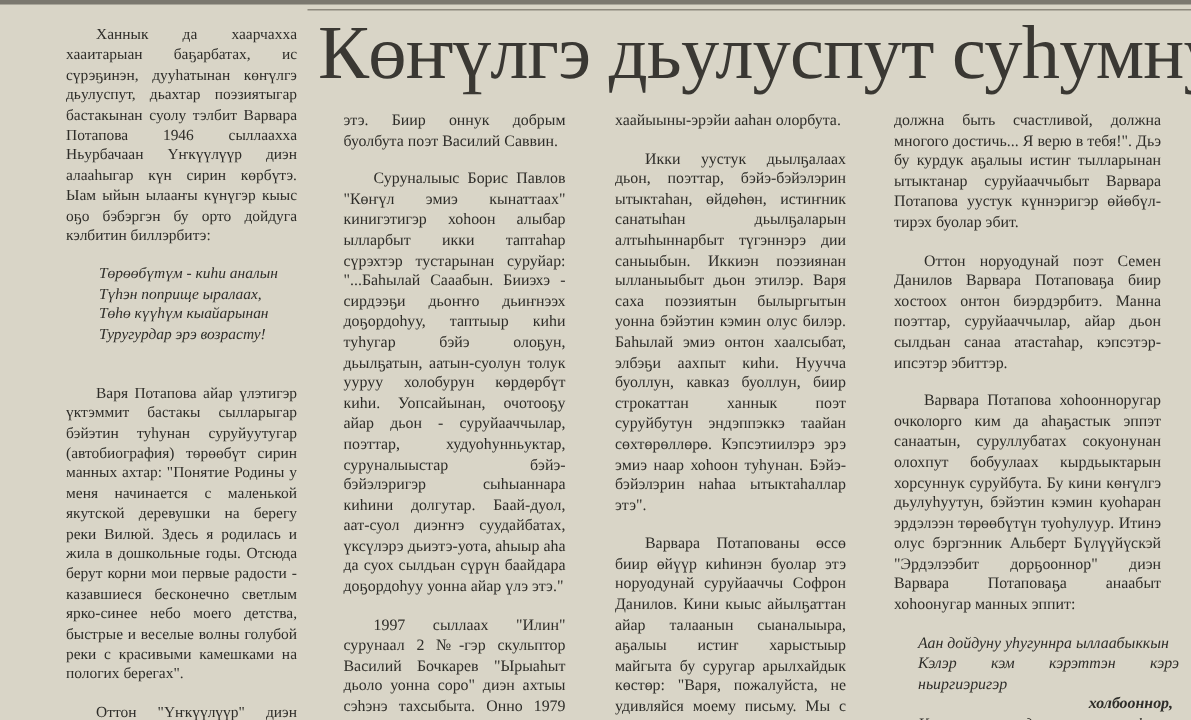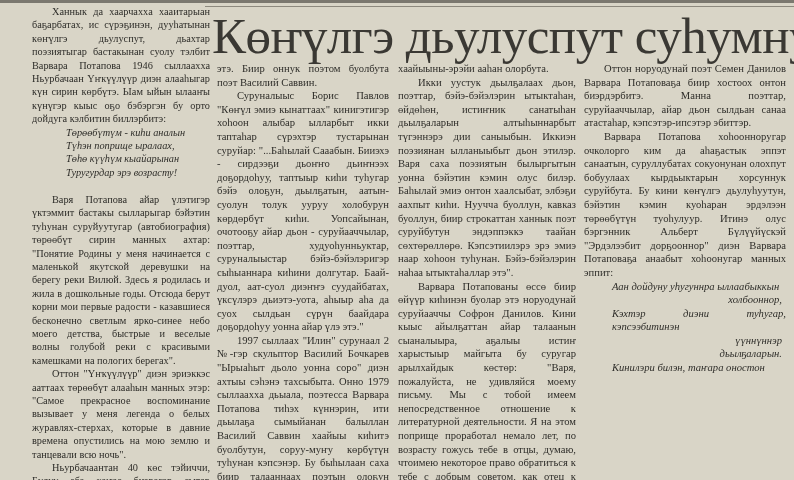--- a/index.html
+++ b/index.html
@@ -23,33 +23,33 @@
     font-family:"Liberation Serif", serif;
     font-size:51px; line-height:52px; letter-spacing:-0.5px;
     color:#3a3833; white-space:nowrap;
   }
   .col {
     position:absolute;
     font-size:10.6px; line-height:13.6px;
     text-align:justify;
     color:#2e2d29;
   }
-  .col p { margin:0; text-indent:20px; }
+  .col p { margin:12px; text-indent:20px; }
   .col p.noindent { text-indent:0; }
   .col .gap { height:13.6px; }
   .col1 { left:62px; top:6px; width:146px; }
   .col2 { left:217px; top:62px; width:172px; }
   .col3 { left:398px; top:62px; width:178px; }
   .col4 { left:584px; top:62px; width:202px; }
   .col1 { left:58px; top:5px; width:180px; font-size:10.3px; line-height:13.4px; }
   .col1 { left:32px; width:178px; }
   .poem { font-style:italic; margin:0; }
   .poem .ln { display:block; padding-left:34px; }
   .poem4 .ln { display:block; padding-left:28px;font-style:italic; }
-  .poem4 .rt { display:block; text-align:right; padding-right:4px; }
+  .poem4 .rt { display:block; text-align:right; padding-right:4px;font-weight:bold; }
 </style>
 </head>
 <body>
 
 <div class="top-rule"></div>
 <div class="top-rule2"></div>
 
 <div class="headline">Көҥүлгэ дьулуспут суһумнуур сулус</div>
 
 <div class="col col1">
@@ -61,37 +61,39 @@
     <span class="ln">Туругурдар эрэ возрасту!</span>
   </div>
   <div class="gap"></div>
   <p>Варя Потапова айар үлэтигэр үктэммит бастакы сылларыгар бэйэтин туһунан суруйуутугар (автобиография) төрөөбүт сирин манных ахтар: "Понятие Родины у меня начинается с маленькой якутской деревушки на берегу реки Вилюй. Здесь я родилась и жила в дошкольные годы. Отсюда берут корни мои первые радости - казавшиеся бесконечно светлым ярко-синее небо моего детства, быстрые и веселые волны голубой реки с красивыми камешками на пологих берегах".</p>
   <p>Оттон "Үҥкүүлүүр" диэн эриэккэс ааттаах төрөөбүт алааһын манных этэр: "Самое прекрасное воспоминание вызывает у меня легенда о белых журавлях-стерхах, которые в давние времена опустились на мою землю и танцевали всю ночь".</p>
   <p>Ньурбачаантан 40 көс тэйиччи, Бүлүү эбэ хаҥас биэрэгэр сытар Үҥкүүлүүр алаас олус кэрэ айылҕалаах сир. Варвара Потапова оҕо сааһыгар Үҥкүүлүүрүн көй салгынынан тыынан, сибэккилээх хонуутунан дуоһуйа сүүрэн, төрөөбүт алааһыгар көҥүл тыынын толору эҕирийэн, хоһооннорo көҥүл тыыннаммыттара буолаарай?</p>
 
 </div>
 
 <div class="col col2">
-  <p class="noindent">этэ. Биир оннук поэтом буолбута поэт Василий Саввин.</p>
+  <p class="noindent">этэ. Биир оннук добрым буолбута поэт Василий Саввин.</p>
   <p>Суруналыыс Борис Павлов "Көҥүл эмиэ кынаттаах" кинигэтигэр хоһоон алыбар ылларбыт икки таптаһар сүрэхтэр тустарынан суруйар: "...Баһылай Сааабын. Бииэхэ - сирдээҕи дьоҥҥо дьиҥнээх доҕордоһуу, таптыыр киһи туһугар бэйэ олоҕун, дьылҕатын, аатын-суолун толук уурyy холобурун көрдөрбүт киһи. Уопсайынан, очотооҕу айар дьон - суруйааччылар, поэттар, худуоһунньуктар, суруналыыстар бэйэ-бэйэлэригэр сыһыаннара киһини долгутар. Баай-дуол, аат-суол диэҥҥэ суудайбатах, үксүлэрэ дьиэтэ-уота, аһыыр аһа да суох сылдьан сүрүн баайдара доҕордоһуу уонна айар үлэ этэ."</p>
   <p>1997 сыллаах "Илин" сурунаал 2 №-гэр скульптор Василий Бочкарев "Ырыаһыт дьоло уонна соро" диэн ахтыы сэһэнэ тахсыбыта. Онно 1979 сыллаахха дьыала, поэтесса Варвара Потапова тиһэх күннэрин, ити дьылаҕа сымыйанан балыллан Василий Саввин хаайыы киһитэ буолбутун, соруу-муҥу көрбүтүн туһунан кэпсэнэр. Бу быһылаан саха биир талааннаах поэтын олоҕун алдьаппыта. Ол эрээри киһи быһыытынан саамай үрдээн көстүбүт эмиэ кини - Василий Саввин.</p>
 
 </div>
 
 <div class="col col3">
   <p class="noindent">хаайыыны-эрэйи ааһан олорбута.</p>
   <p>Икки уустук дьылҕалаах дьон, поэттар, бэйэ-бэйэлэрин ытыктаһан, өйдөһөн, истиҥник санатыһан дьылҕаларын алтыһыннарбыт түгэннэрэ дии саныыбын. Иккиэн поэзиянан ылланыыбыт дьон этилэр. Варя саха поэзиятын былыргытын уонна бэйэтин кэмин олус билэр. Баһылай эмиэ онтон хаалсыбат, элбэҕи аахпыт киһи. Нууччa буоллун, кавказ буоллун, биир строкаттан ханнык поэт суруйбутун эндэппэккэ таайан сөхтөрөллөрө. Кэпсэтиилэрэ эрэ эмиэ наар хоһоон туһунан. Бэйэ-бэйэлэрин наһаа ытыктаһаллар этэ".</p>
   <p>Варвара Потапованы өссө биир өйүүр киһинэн буолар этэ норуодунай суруйааччы Софрон Данилов. Кини кыыс айылҕаттан айар талаанын сыаналыыра, аҕалыы истиҥ харыстыыр майгыта бу суругар арылхайдык көстөр: "Варя, пожалуйста, не удивляйся моему письму. Мы с тобой имеем непосредственное отношение к литературной деятельности. Я на этом поприще проработал немало лет, по возрасту гожусь тебе в отцы, думаю, чтоимею некоторое право обратиться к тебе с добрым советом, как отец к дочери. /.../ Я очень внимательно слежу за твоими публикациями. Искренне радуюсь каждому твоему удачному произведению. Я верил в тебя и возлагаю большие надежды на твое будущее. Эта уверенность подтверждается твоим крупным литературным талантом. /.../ Варя, у тебя дарование от природы. Береги, развивай его. Если будешь много работать, сможешь стать крупным поэтом. Но может произойти обратное, если проявишь безответственность, не будешь работать понастоящему. /... / Пожалуйста, береги себя и свое доброе имя, думай о будущем. Ты еще молода, вся твоя жизнь впереди. Гордо подними голову, стремись к той желанной цели, которая далеко впереди. /.../ Ты</p>
 </div>
 
 <div class="col col4">
+  <p class="noindent">должна быть счастливой, должна многого достичь... Я верю в тебя!". Дьэ бу курдук аҕалыы истиҥ тылларынан ытыктанар суруйааччыбыт Варвара Потапова уустук күннэригэр өйөбүл-тирэх буолар эбит.</p>
   <p>Оттон норуодунай поэт Семен Данилов Варвара Потаповаҕа биир хостоох онтон биэрдэрбитэ. Манна поэттар, суруйааччылар, айар дьон сылдьан санаа атастаһар, кэпсэтэр-ипсэтэр эбиттэр.</p>
   <p>Варвара Потапова хоһооннорyгар очколорго ким да аһаҕастык эппэт санаатын, суруллубатах сокуонунан олохпут бобуулаах кырдьыктарын хорсуннук суруйбута. Бу кини көҥүлгэ дьулуһуутун, бэйэтин кэмин куоһаран эрдэлээн төрөөбүтүн туоһулуур. Итинэ олус бэргэнник Альберт Бүлүүйүскэй "Эрдэлээбит дорҕооннор" диэн Варвара Потаповаҕа анаабыт хоһоонугар манных эппит:</p>
   <div class="poem poem4">
     <span class="ln">Аан дойдуну уһугуннра ыллаабыккын</span>
+    <span class="ln">Кэлэр кэм кэрэттэн кэрэ ньиргиэригэр</span>
     <span class="rt">холбооннор,</span>
     <span class="ln">Кэхтэр диэни туһугар, кэпсээбитинэн</span>
     <span class="rt">үүннүннэр</span>
     <span class="rt">дьылҕаларын.</span>
     <span class="ln">Кинилэри билэн, таҥара оностон</span>
 
   </div>
 
 </div>
 

